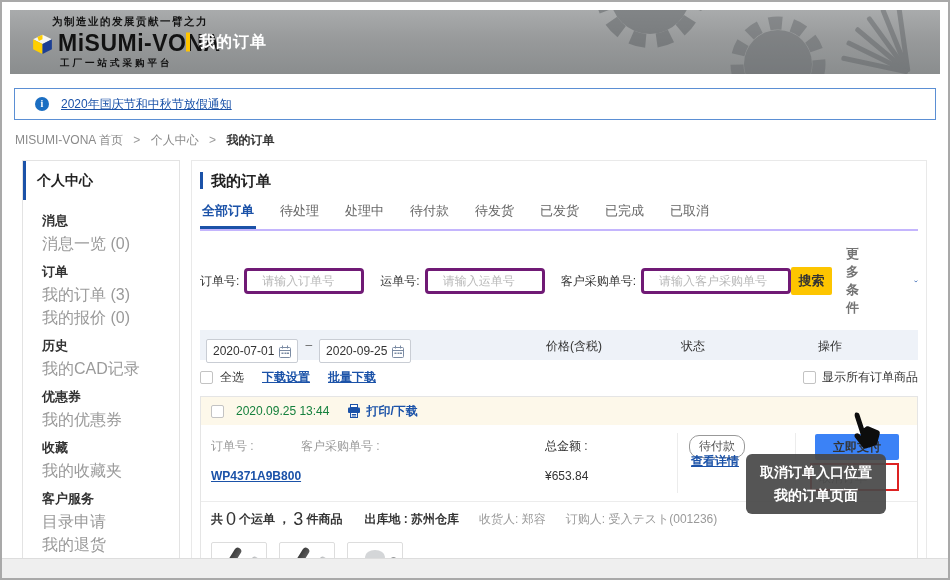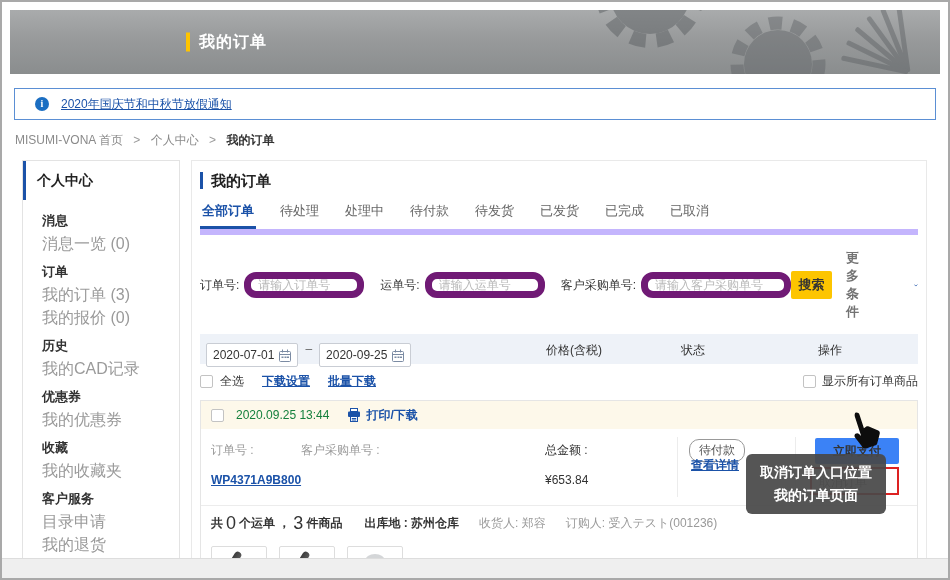--- a/index.html
+++ b/index.html
@@ -38,27 +38,27 @@
   .sidebar { position:absolute; left:20px; top:158px; width:158px; height:400px;
     background:#fff; border:1px solid #e3e3e3; overflow:hidden; }
   .side-title { padding:11px 0 10px 11px; border-left:3px solid #1b52a8; font-size:14px; font-weight:bold; color:#222; }
   .side-sec { margin:14px 0 0 19px; font-size:13px; font-weight:bold; color:#333; line-height:14px; }
   .side-item { margin:9px 0 0 19px; font-size:16px; color:#9a9a9a; line-height:14px; cursor:pointer; }
 
   
   .main { position:absolute; left:189px; top:158px; width:736px; height:400px;
     background:#fff; border:1px solid #e9e9e9; padding:11px 8px 0 8px; overflow:hidden; }
   .main-title { border-left:3px solid #1b52a8; padding-left:8px; font-size:15px; font-weight:bold; color:#222; line-height:17px; }
-  .tabs { display:flex; margin-top:13px; border-bottom:6px solid #c4b5fd; padding-left:0px; }
+  .tabs { display:flex; margin-top:13px; border-bottom:2px solid #c4b5fd; padding-left:0px; }
   .tab { font-size:13px; color:#666; margin-right:22px; padding:0 2px 9px 2px; cursor:pointer; }
   .tab.active { color:#1b52a8; font-weight:bold; border-bottom:3px solid #1b52a8; padding-bottom:6px; }
 
   .search-row { display:flex; align-items:center; margin-top:14px; }
   .search-row label { font-size:12px; color:#333; margin-right:5px; white-space:nowrap; }
-  .search-row input { height:26px; border:7px solid #701a75; border-radius:12px; padding:0 7px; font-size:12px; color:#333; }
+  .search-row input { height:26px; border:3px solid #701a75; border-radius:4px; padding:0 15px; font-size:12px; color:#333; }
   .search-row input::placeholder { color:#b8b8b8; }
   .inp-order, .inp-waybill { width:120px; margin-right:16px; }
   .inp-po { width:150px; }
   .search-btn { margin-left:auto; width:74px; height:28px; background:#fdc500; border:none; border-radius:2px;
     font-size:13px; font-weight:bold; color:#333; cursor:pointer; }
   .more-link { display:flex; align-items:center; margin-left:14px; font-size:13px; color:#737373; font-weight:bold; cursor:pointer;gap:44px; }
   .more-link svg { margin-left:5px; }
 
   .filter-row { position:relative; margin-top:13px; height:30px; background:#eef2f8;
     display:flex; align-items:center; padding-left:6px; }
@@ -136,20 +136,33 @@
         <g transform="translate(398,62)" stroke="none" opacity="0.9">
           <rect x="-2.5" y="-68" width="5" height="68" rx="2" transform="rotate(-8)"></rect>
           <rect x="-2.5" y="-68" width="5" height="68" rx="2" transform="rotate(-22)"></rect>
           <rect x="-2.5" y="-68" width="5" height="68" rx="2" transform="rotate(-36)"></rect>
           <rect x="-2.5" y="-68" width="5" height="68" rx="2" transform="rotate(-50)"></rect>
           <rect x="-2.5" y="-68" width="5" height="68" rx="2" transform="rotate(-64)"></rect>
           <rect x="-2.5" y="-68" width="5" height="68" rx="2" transform="rotate(-78)"></rect>
         </g>
       </g>
     </svg>
+    <div class="logo-block">
+      <div class="slogan">为制造业的发展贡献一臂之力</div>
+      <div class="logo-row">
+        <svg width="25" height="25" viewBox="0 0 24 24">
+          <polygon points="3,8 12,3.5 21,8 12,12.5" fill="#f7f7f2"></polygon>
+          <polygon points="3,8 12,12.5 12,22 3,17.5" fill="#ffcf00"></polygon>
+          <polygon points="21,8 12,12.5 12,22 21,17.5" fill="#1c3f94"></polygon>
+          <polygon points="7,5.8 12,3.5 12,8 8.5,9.6" fill="#ffcf00"></polygon>
+        </svg>
+        <span class="logo-text">MiSUMi-VONA</span>
+      </div>
+      <div class="logo-sub">工厂一站式采购平台</div>
+    </div>
     <div class="banner-title">
       <span class="ybar"></span>
       <span class="t">我的订单</span>
     </div>
   </div>
 
   <div class="notice">
     <span class="info-icon">i</span>
     <a class="notice-link">2020年国庆节和中秋节放假通知</a>
   </div>

